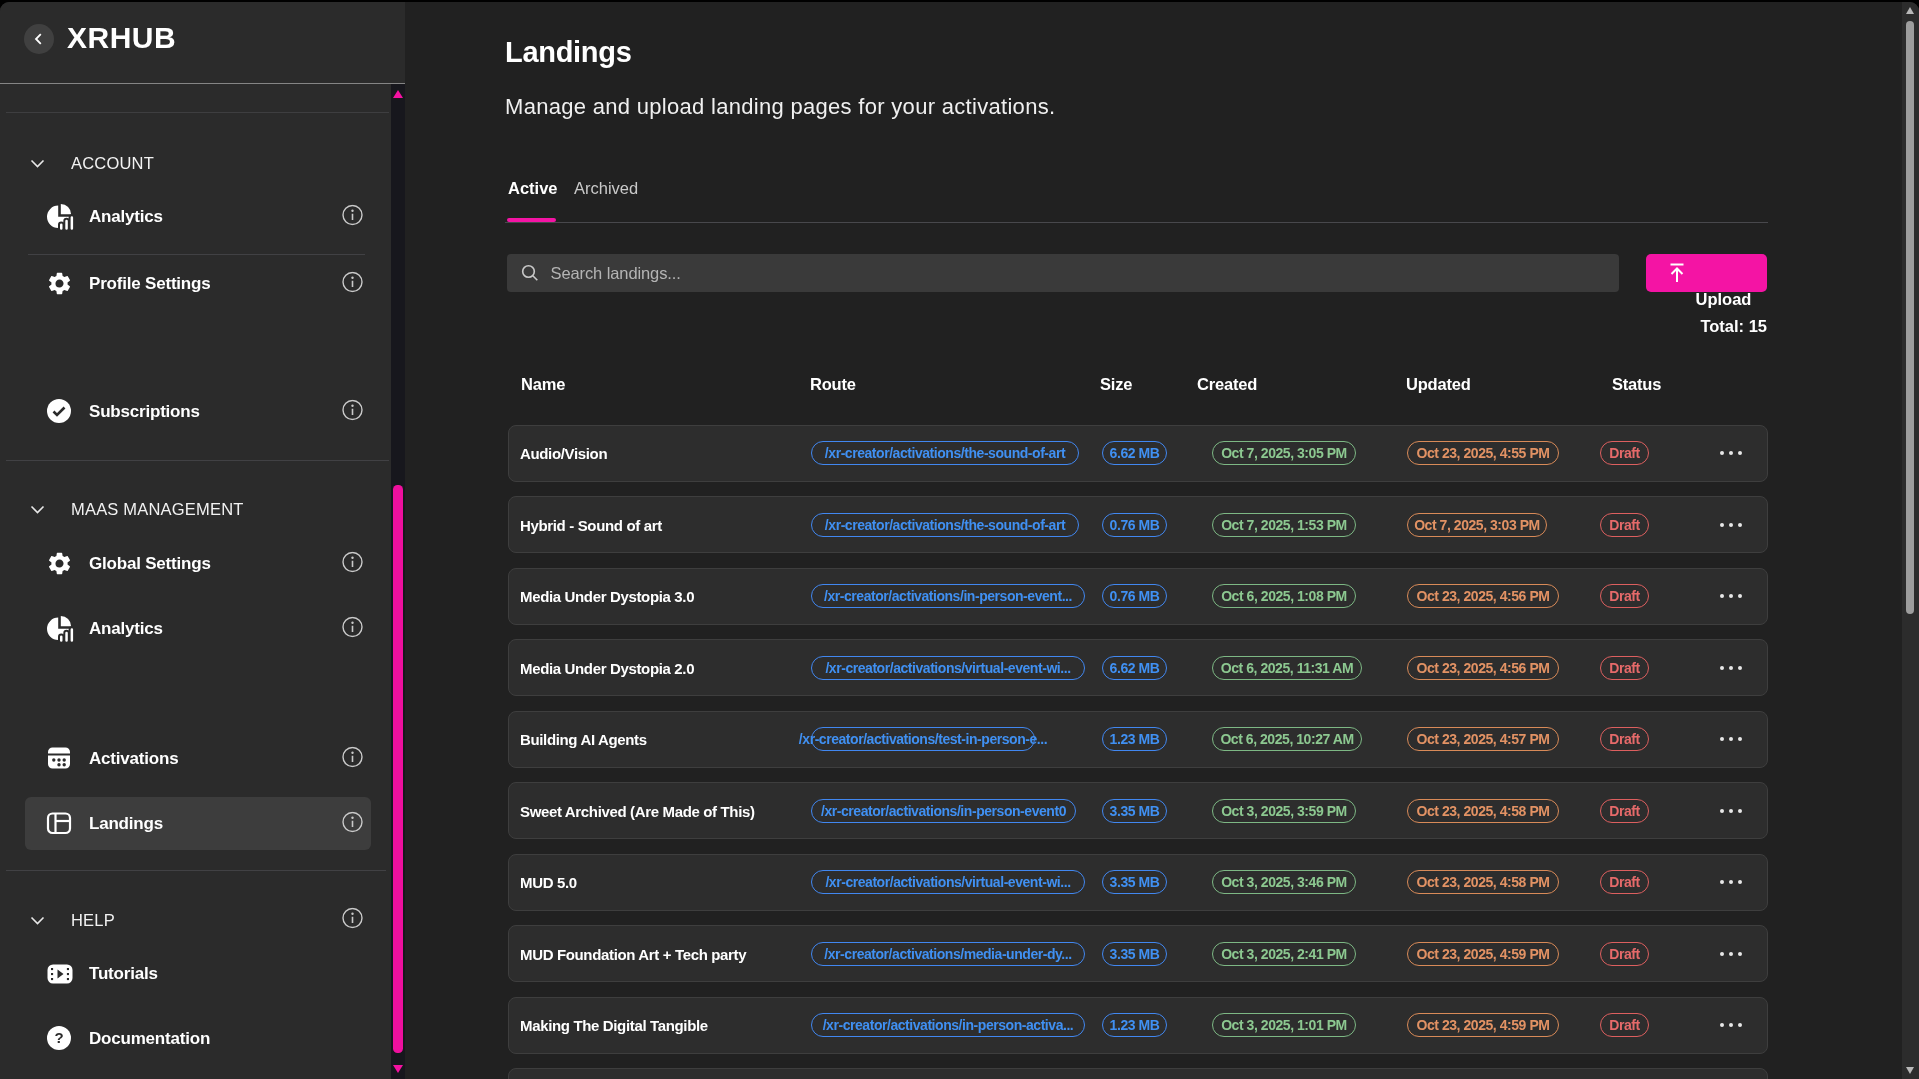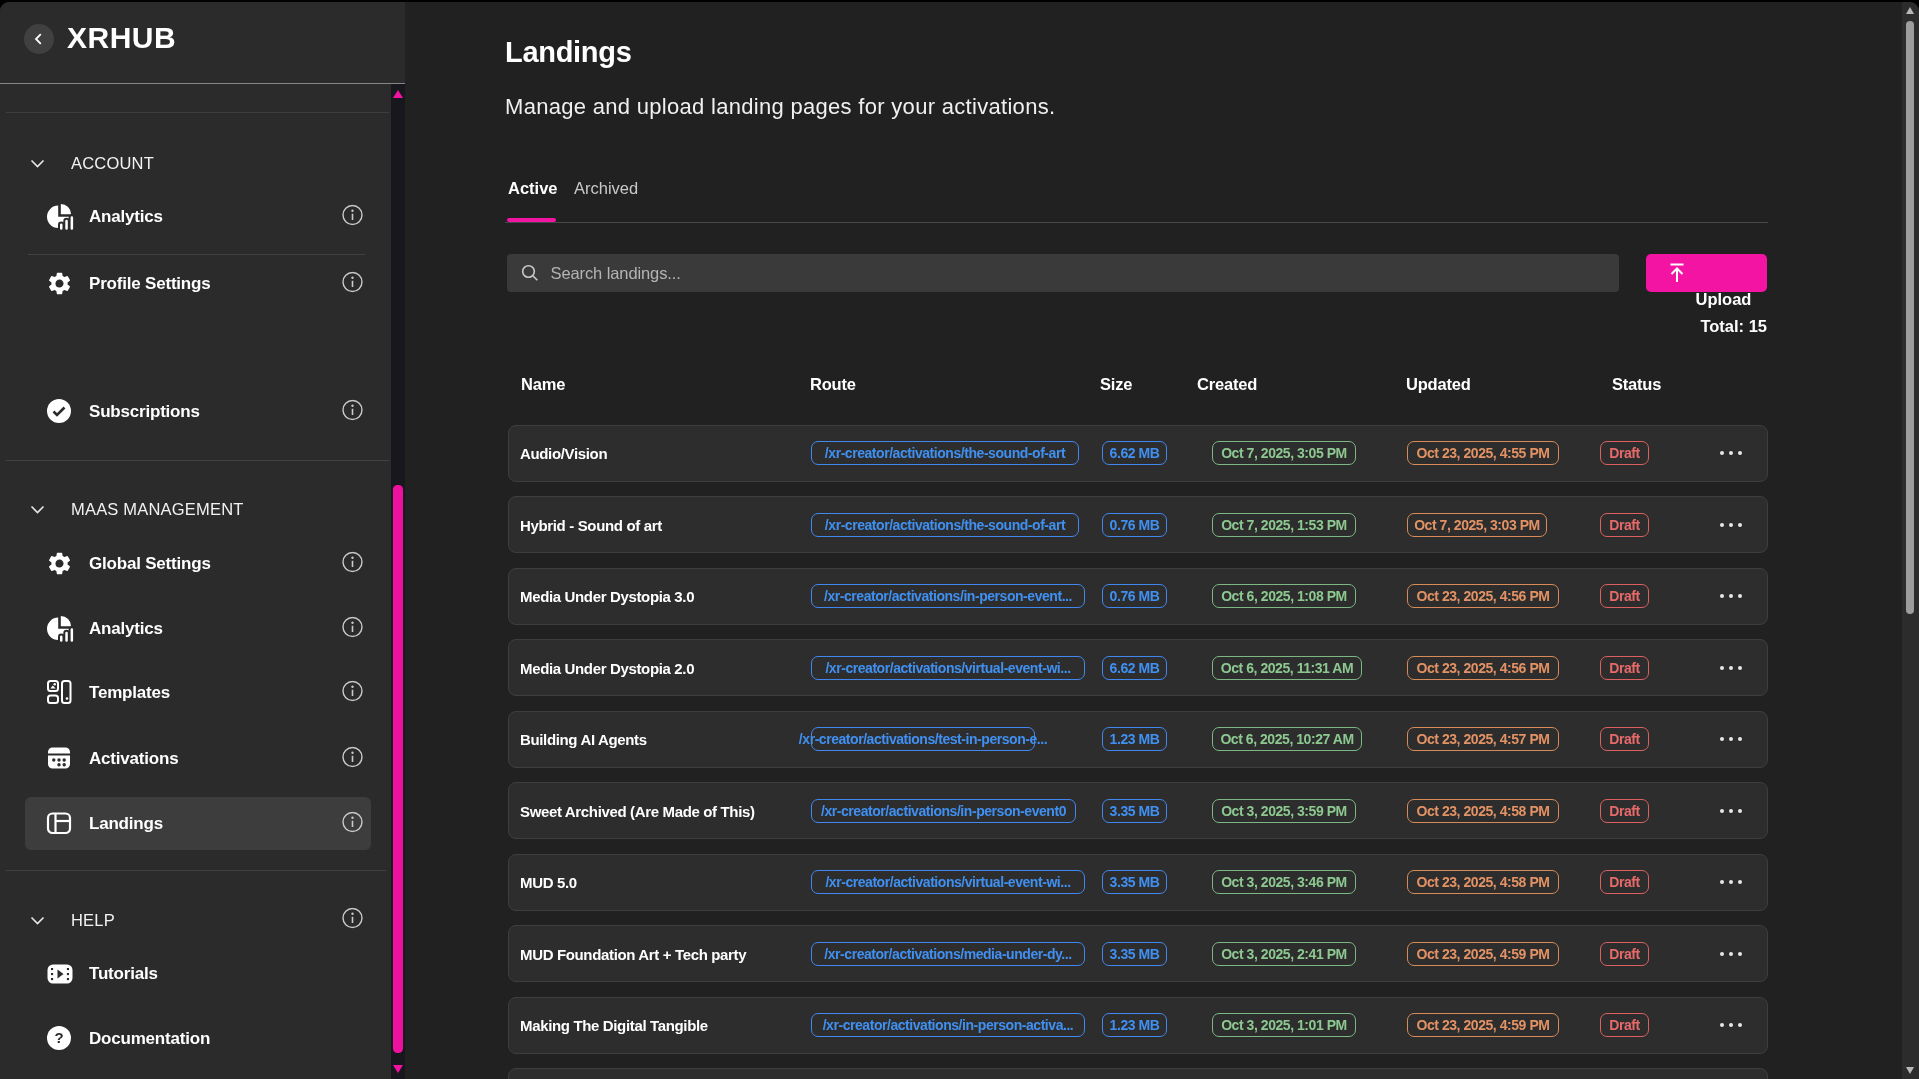--- a/index.html
+++ b/index.html
@@ -49,21 +49,21 @@
 .upbtn .lb { position:absolute; left:50px; top:50%; transform:translateY(-50%); font-size:16.5px; font-weight:bold; color:#fff;margin-top:26px; }
 .upbtn svg { position:absolute; left:20px; top:8px; }
 .total { position:absolute; right:135px; top:315px; font-size:16.5px; font-weight:bold; color:#fff; }
 .thead { position:absolute; top:373px; font-size:16.5px; font-weight:bold; color:#fff; letter-spacing:-0.2px; }
 
 
 .card { position:absolute; left:102.5px; width:1260px; height:57px; background:#2d2d2d;
   border:1px solid #3e3e3e; border-radius:8px; }
 .card .nm { position:absolute; left:11.5px; top:50%; transform:translateY(-50%);
   font-size:15px; font-weight:bold; color:#fff; letter-spacing:-0.35px; white-space:nowrap; }
-.card .pill { position:absolute; top:50%; transform:translateY(-50%); height:24px; border-radius:7px;
+.card .pill { position:absolute; top:50%; transform:translateY(-50%); height:24px; border-radius:12px;
   display:flex; align-items:center; justify-content:center; font-size:14px; font-weight:bold;
   letter-spacing:-0.45px; white-space:nowrap;  }
 .pill.blue { border:1.5px solid #4187f0; color:#4090f2; }
 .pill.green { border:1.5px solid #7db884; color:#8cc890; }
 .pill.orange { border:1.5px solid #d88a58; color:#e29264; }
 .pill.red { border:1.5px solid #dd5f5f; color:#e66a6a; }
 .card .dots { position:absolute; left:1211.5px; top:50%; transform:translateY(-50%); display:flex; gap:5px; }
 .card .dots i { width:4px; height:4px; border-radius:50%; background:#e8e8e8; }
 
 
@@ -318,36 +318,20 @@
 <rect x="18.3" y="15.8" width="4.5" height="12" rx="2.25" fill="#fff" stroke="#2b2b2b" stroke-width="2"></rect>
 <rect x="23.6" y="12.2" width="4.5" height="15.6" rx="2.25" fill="#fff" stroke="#2b2b2b" stroke-width="2"></rect>
 </svg></span>
         <span class="lb">Analytics</span>
         <span class="info"><svg width="21" height="21" viewBox="0 0 21 21" fill="none">
             <circle cx="10.5" cy="10.5" r="9.5" stroke="#c9c9c9" stroke-width="1.4"></circle>
             <circle cx="10.5" cy="6.2" r="1.2" fill="#c9c9c9"></circle>
             <line x1="10.5" y1="9.2" x2="10.5" y2="15.6" stroke="#c9c9c9" stroke-width="1.6"></line>
           </svg></span>
       </div>
-  <div class="sitem" style="top:665px">
-        <span class="ic"><svg width="26" height="26" viewBox="0 0 26 26" fill="none" stroke="#fff" stroke-width="2">
-<rect x="2" y="2" width="10" height="10" rx="2.5"></rect>
-<circle cx="8.7" cy="5.3" r="1.2" fill="#fff" stroke="none"></circle>
-<path d="M4.3 9.5 L6.8 6.5 L9.7 9.5" fill="#fff" stroke="none"></path>
-<rect x="2" y="16.5" width="10" height="7.5" rx="2.5"></rect>
-<rect x="16" y="2" width="8.5" height="22" rx="2.5"></rect>
-<circle cx="21" cy="19.5" r="1.3" fill="#fff" stroke="none"></circle>
-</svg></span>
-        <span class="lb">Templates</span>
-        <span class="info"><svg width="21" height="21" viewBox="0 0 21 21" fill="none">
-            <circle cx="10.5" cy="10.5" r="9.5" stroke="#c9c9c9" stroke-width="1.4"></circle>
-            <circle cx="10.5" cy="6.2" r="1.2" fill="#c9c9c9"></circle>
-            <line x1="10.5" y1="9.2" x2="10.5" y2="15.6" stroke="#c9c9c9" stroke-width="1.6"></line>
-          </svg></span>
-      </div>
   <div class="sitem" style="top:730.5px">
         <span class="ic"><svg width="26" height="26" viewBox="0 0 26 26" fill="none">
 <path d="M2 8.5 L2 7 A4.5 4.5 0 0 1 6.5 2.5 L19.5 2.5 A4.5 4.5 0 0 1 24 7 L24 8.5 Z" fill="#fff"></path>
 <path d="M2 10.5 L24 10.5 L24 19 A4.5 4.5 0 0 1 19.5 23.5 L6.5 23.5 A4.5 4.5 0 0 1 2 19 Z" fill="#fff"></path>
 <circle cx="7.8" cy="15" r="1.7" fill="#2b2b2b"></circle>
             <circle cx="13" cy="15" r="1.7" fill="#2b2b2b"></circle>
             <circle cx="18.2" cy="15" r="1.7" fill="#2b2b2b"></circle>
 <circle cx="13" cy="19.7" r="1.7" fill="#2b2b2b"></circle>
             <circle cx="18.2" cy="19.7" r="1.7" fill="#2b2b2b"></circle>
 </svg></span>

